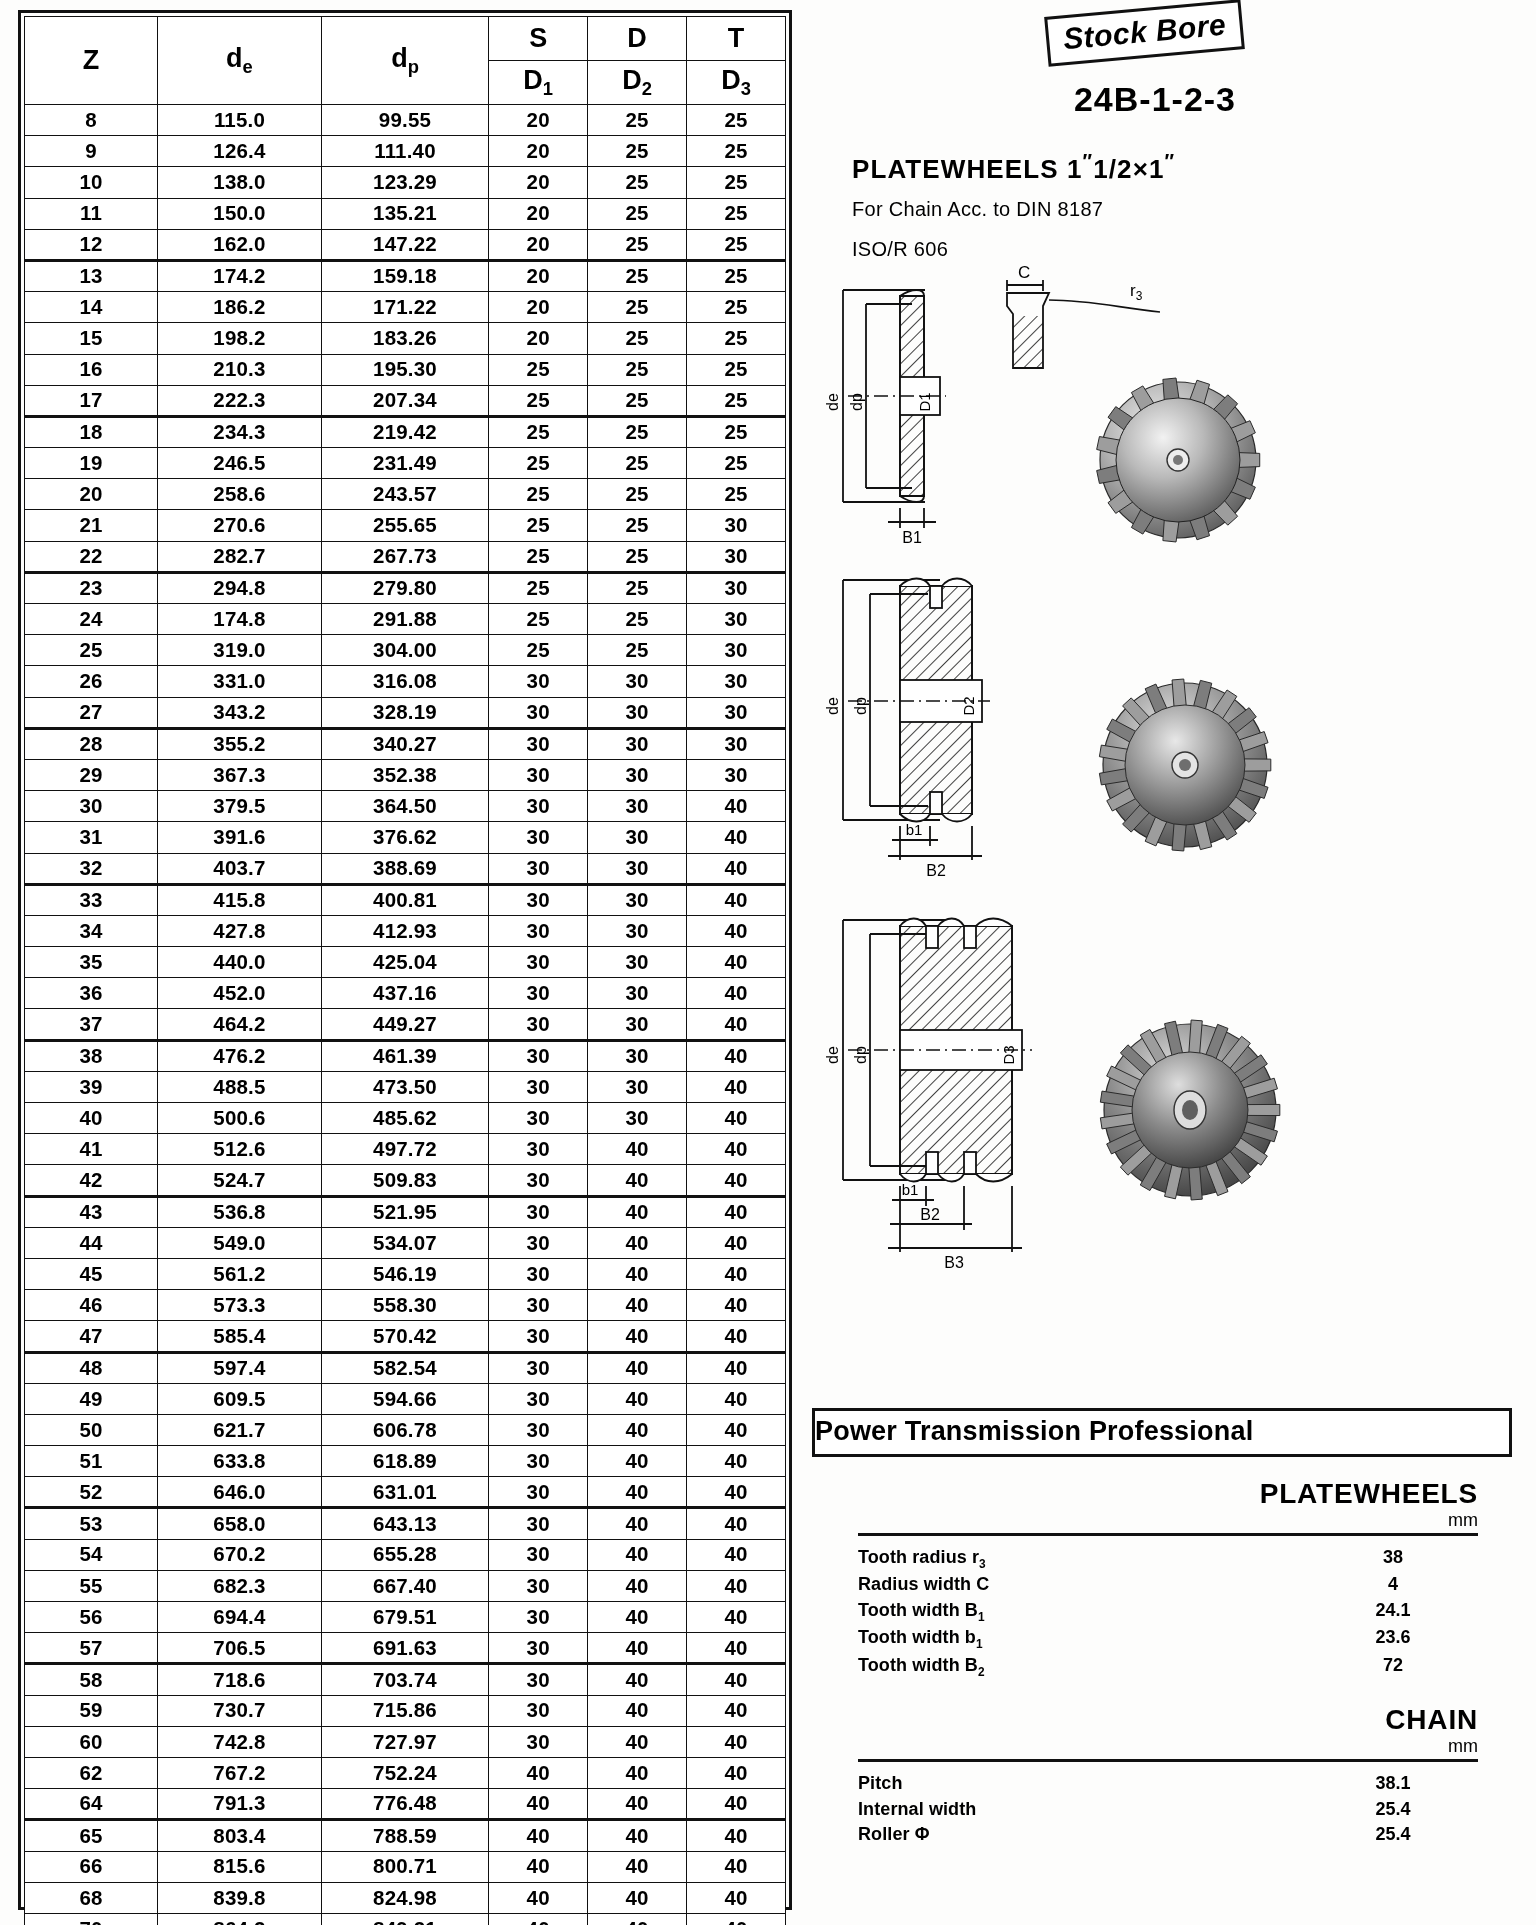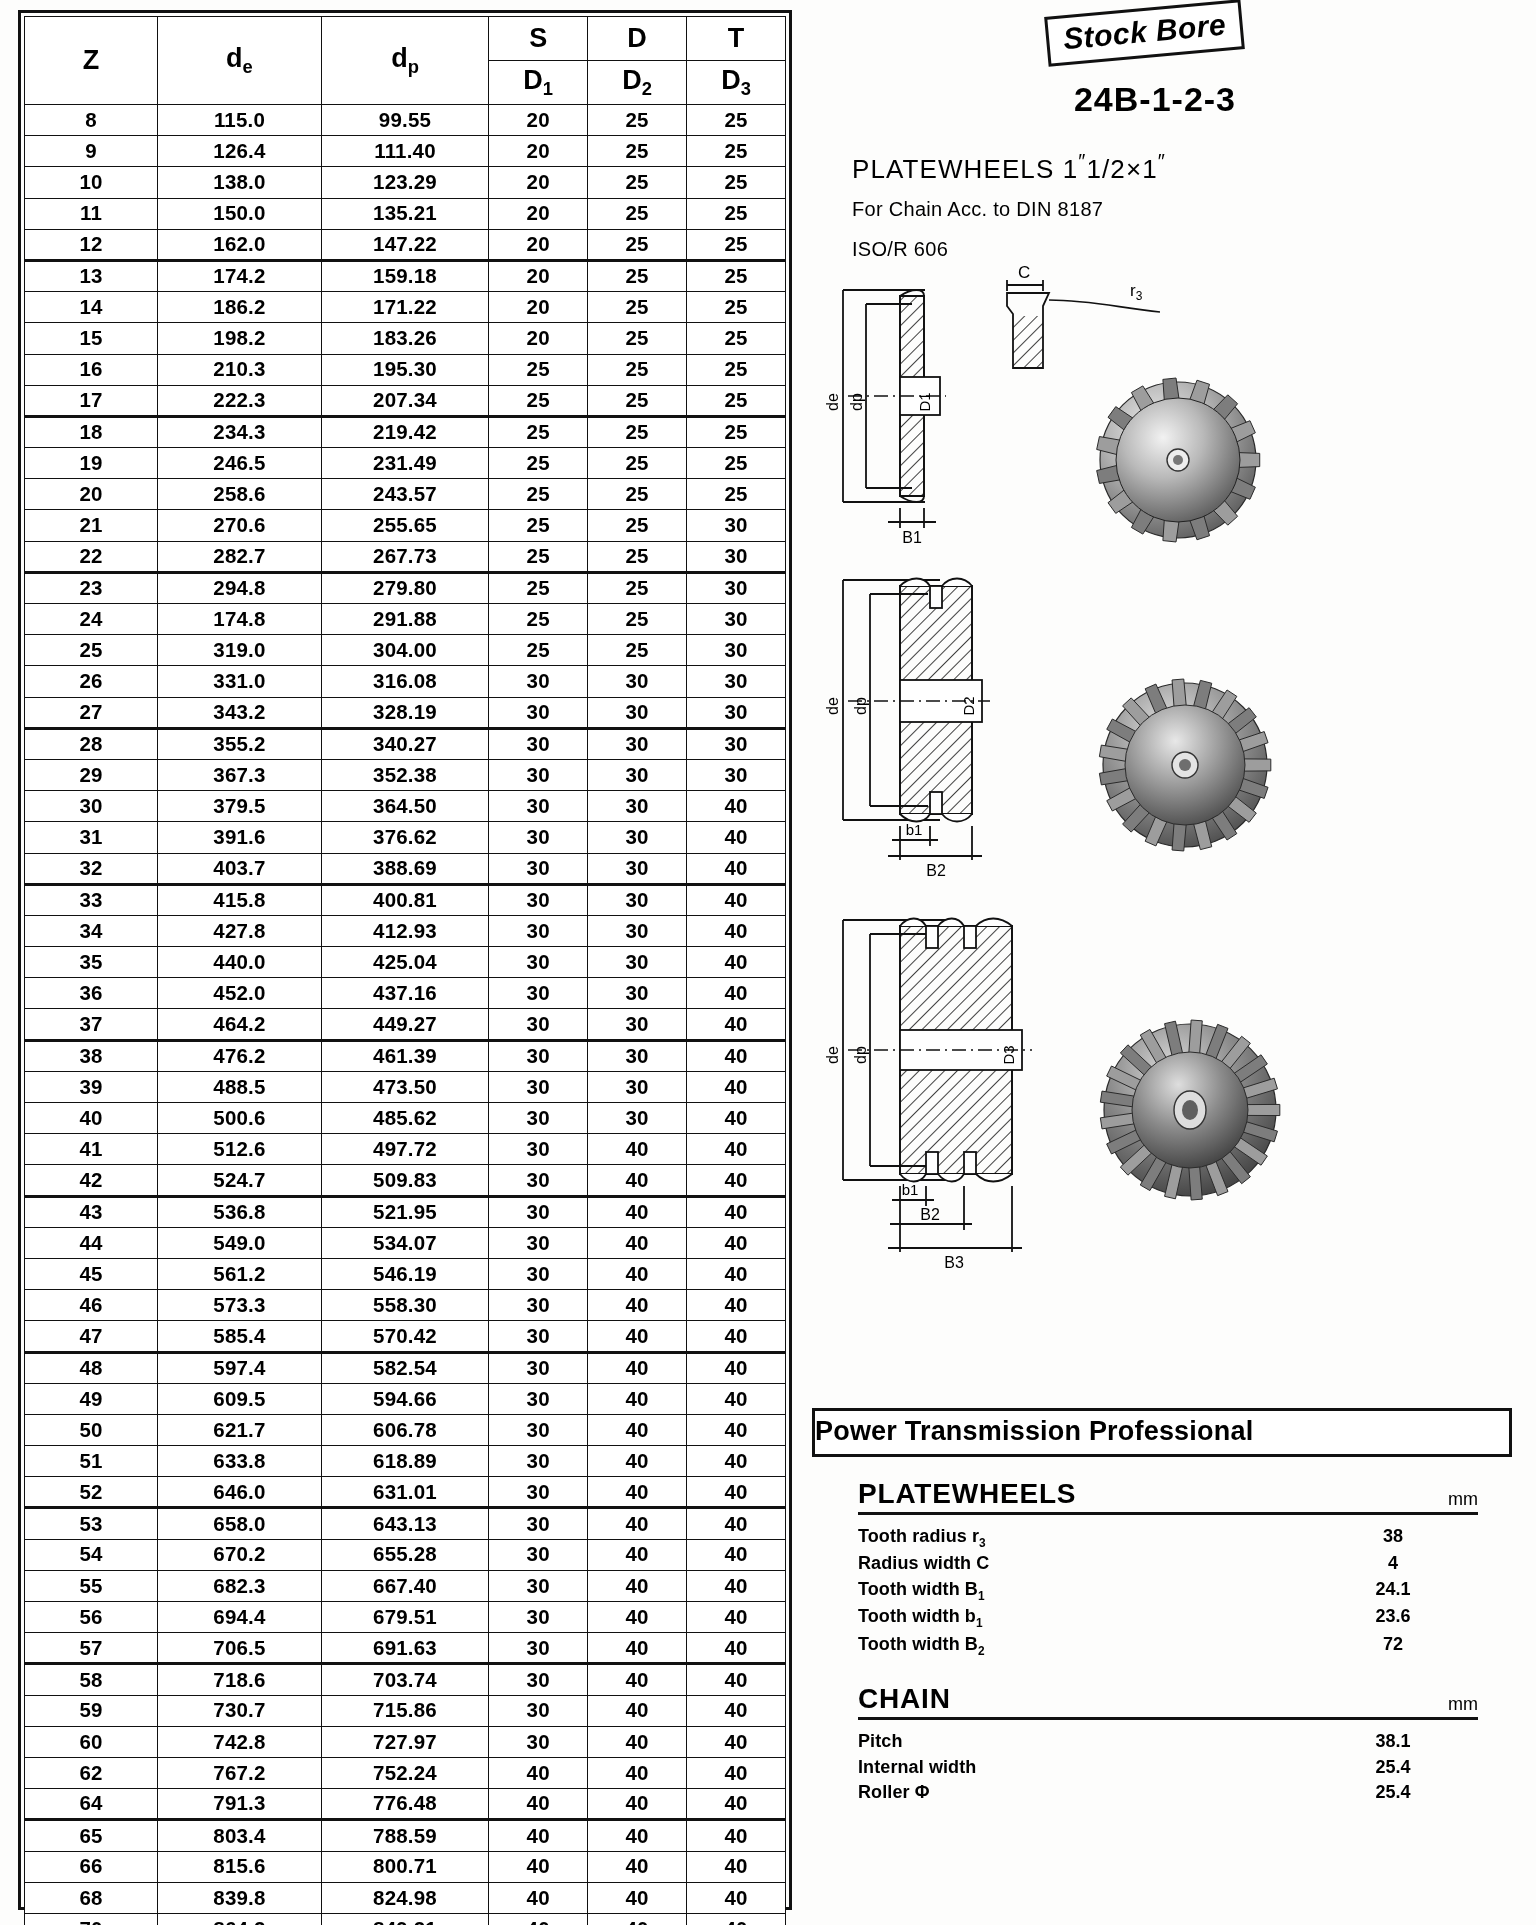--- a/index.html
+++ b/index.html
@@ -79,21 +79,21 @@
     letter-spacing:0.5px;
     display:block;
   }
   .model-no {
     position:absolute; left:0; right:26px; top:80px;
     text-align:center;
     font-size:34px; font-weight:bold; letter-spacing:1px;
   }
   .plate-title {
     position:absolute; left:52px; top:150px;
-    font-size:26px; font-weight:normal; letter-spacing:1.1px;
+    font-size:26px; font-weight:bold; letter-spacing:1.1px;
   }
   .plate-title .q { font-size:20px; vertical-align:super; }
   .sub-line1 {
     position:absolute; left:52px; top:198px;
     font-size:20px; letter-spacing:0.3px;
   }
   .sub-line2 {
     position:absolute; left:52px; top:238px;
     font-size:20px; letter-spacing:0.3px;
   }
@@ -110,20 +110,21 @@
   }
   .ptp-banner span { font-size:27px; font-weight:bold; letter-spacing:0.2px; }
 
   .spec-list { position:absolute; left:58px; top:1478px; width:620px; }
   .spec-head {
     display:flex; justify-content:space-between;
     align-items:flex-end;
     border-bottom:3px solid #111;
     padding-bottom:2px;
     margin-bottom:9px;
+    flex-direction:column;
   }
   .spec-head .h-l { font-size:28px; font-weight:bold; letter-spacing:0.8px;}
   .spec-head .h-r { font-size:18px; font-weight:normal; }
   .spec-row {
     display:flex; justify-content:space-between;
     font-size:18px; line-height:1.42;
     padding-right:30px;
   }
   .spec-row .lbl { font-weight:600; letter-spacing:0.1px; }
   .spec-row .val { font-weight:bold; width:110px; text-align:center; }

